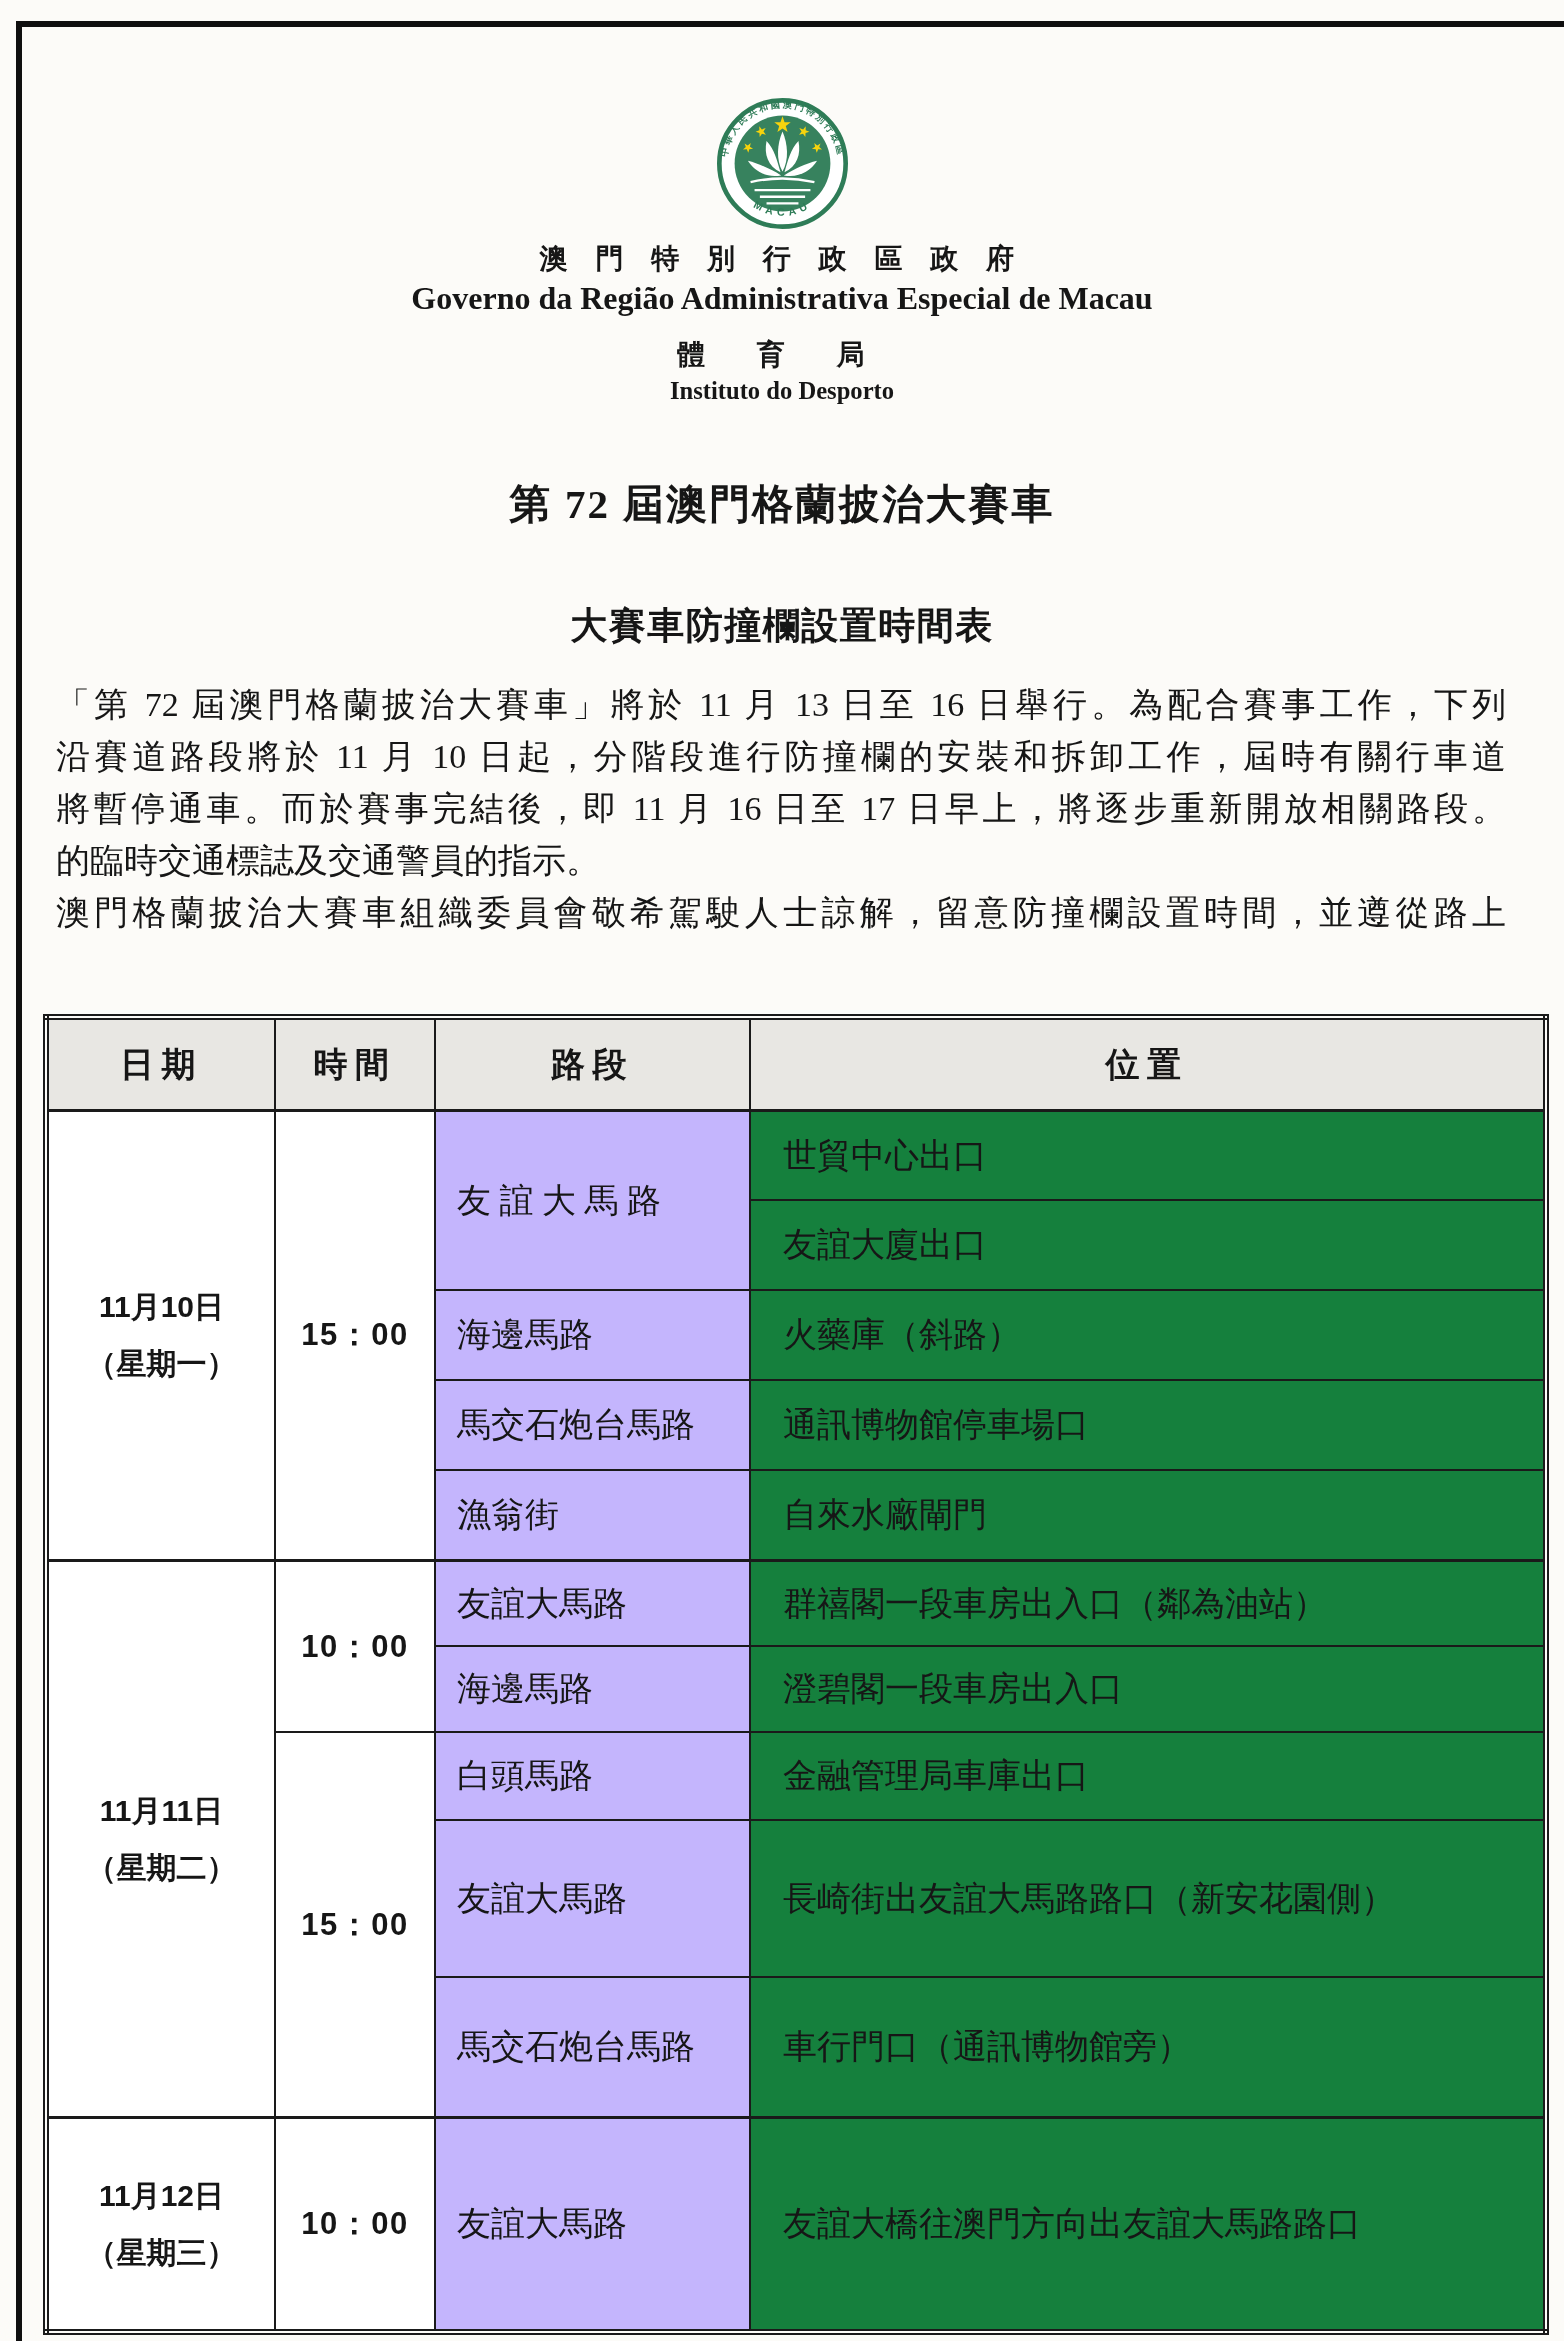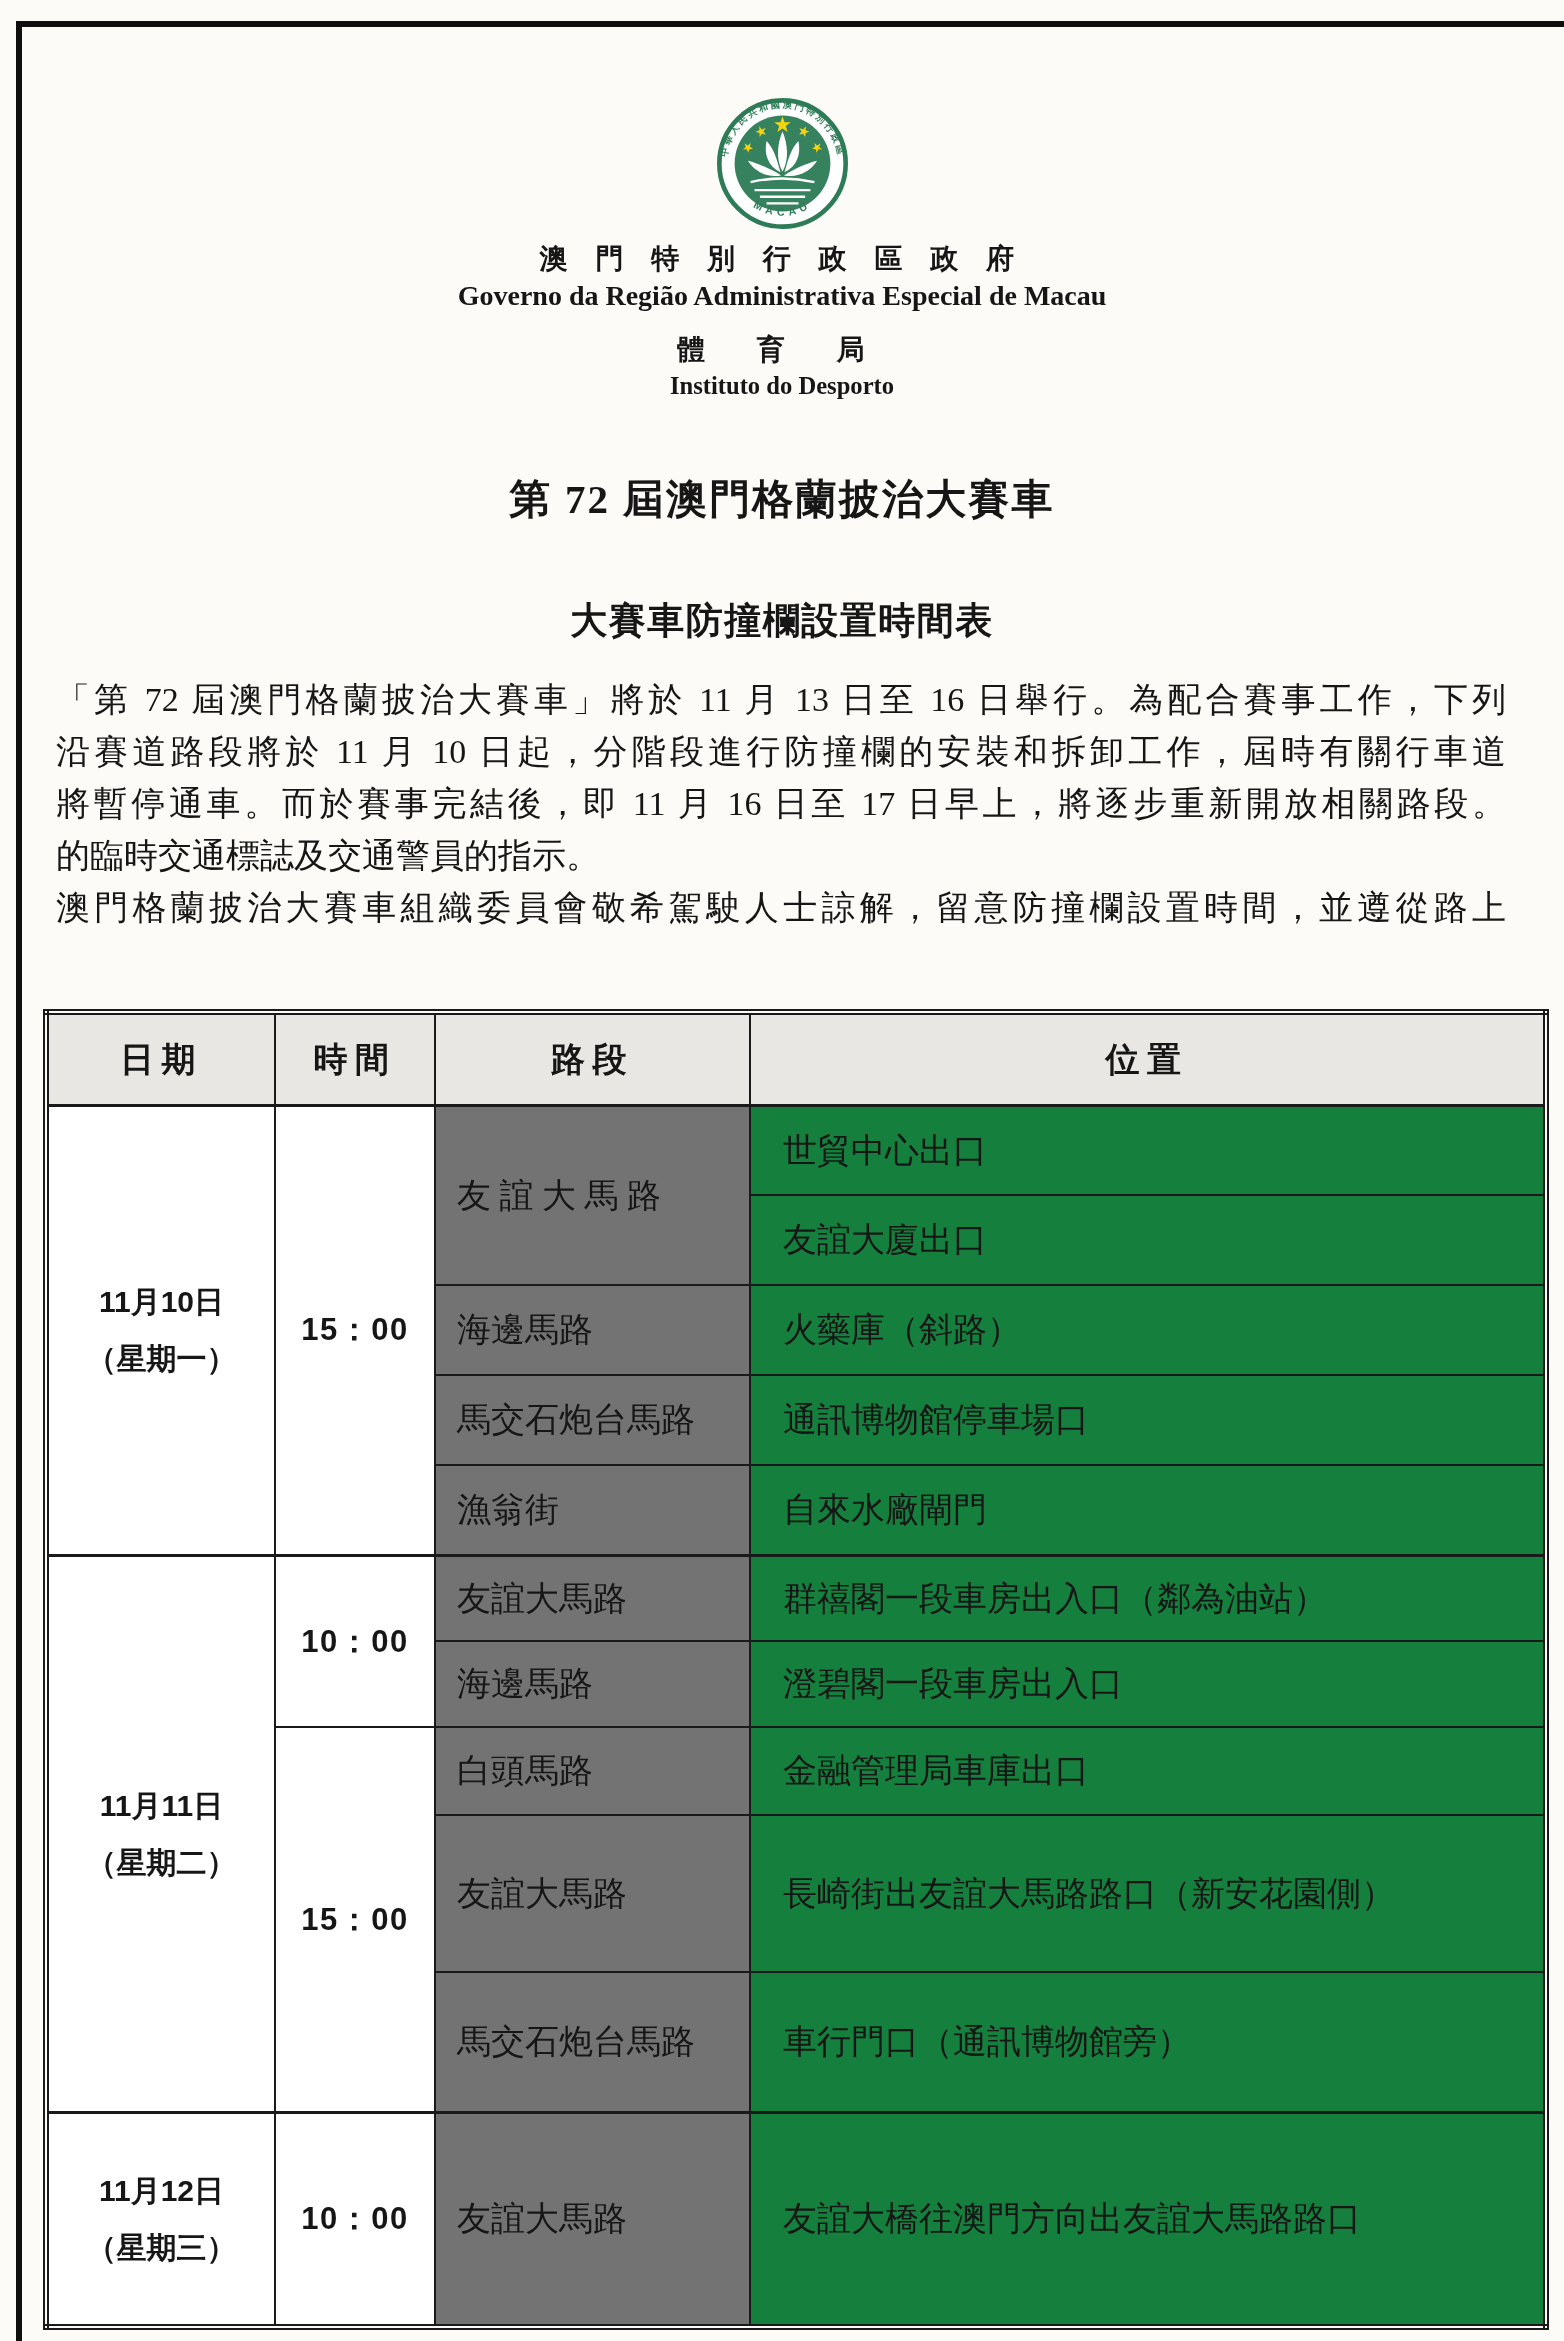--- a/index.html
+++ b/index.html
@@ -14,21 +14,21 @@
   .page-frame{
     position:absolute;top:21px;left:15.7px;
     width:1558px;height:2356px;
     border-top:6.7px solid #0f0f0f;
     border-left:6.7px solid #0f0f0f;
     pointer-events:none;
   }
   .masthead{padding-top:97px;text-align:center;}
   .emblem{width:133px;height:133px;display:block;margin:0 auto 10.4px auto;}
   .org-cn{font-size:28px;font-weight:bold;letter-spacing:10.4px;}
-  .org-pt{font-size:28px;font-weight:bold;margin-top:1.5px;}
+  .org-pt{font-size:32px;font-weight:bold;margin-top:1.5px;}
   .dept-cn{font-size:28px;font-weight:bold;letter-spacing:22.4px;margin-top:19.4px;}
   .dept-pt{font-size:24.6px;font-weight:bold;margin-top:3px;}
   .doc-title{font-size:41px;font-weight:bold;text-align:center;margin-top:72px;letter-spacing:2.2px;}
   .doc-subtitle{font-size:37px;font-weight:bold;text-align:center;margin-top:69px;letter-spacing:1.5px;}
   .intro{margin:28px 58px 0 56px;font-size:34px;line-height:52px;}
   .intro-line{text-align:justify;text-align-last:justify;}
   .intro-line.last{text-align-last:auto;}
   table.schedule{
     border-collapse:collapse;
     table-layout:fixed;
@@ -49,21 +49,21 @@
   }
   .schedule th{border-bottom:3.7px solid #1a1a1a;}
   tr.group-start td{border-top:3.7px solid #1a1a1a;}
   .date-cell,.time-cell{
     text-align:center;
     font-family:"Liberation Sans","DejaVu Sans",sans-serif;
     font-weight:bold;
   }
   .date-cell{font-size:30px;line-height:1.9;background:#fff;}
   .time-cell{font-size:31px;letter-spacing:1.5px;background:#fff;}
-  .road-cell{font-size:34px;padding-left:21px;background:#737373;}
+  .road-cell{font-size:34px;padding-left:21px;background:#c4b5fd;}
   .loc-cell{font-size:34px;padding-left:32px;background:#15803d;}
   .r121{height:90px;}
   .r115{height:86px;}
   .r118{height:88px;}
   .r210{height:157px;}
   .r188{height:140px;}
   .r244{height:215px;}
 </style>
 </head>
 <body>

